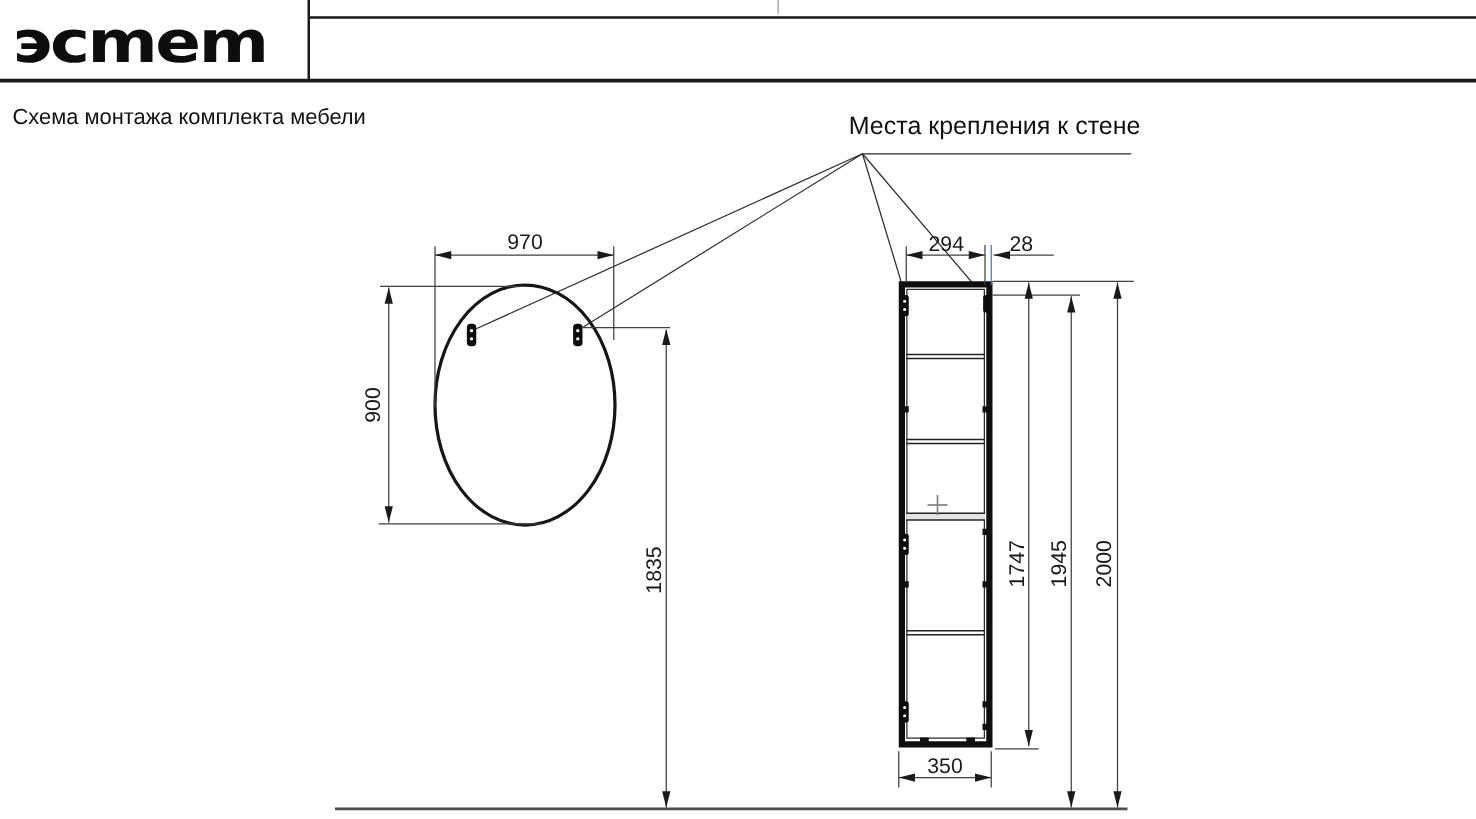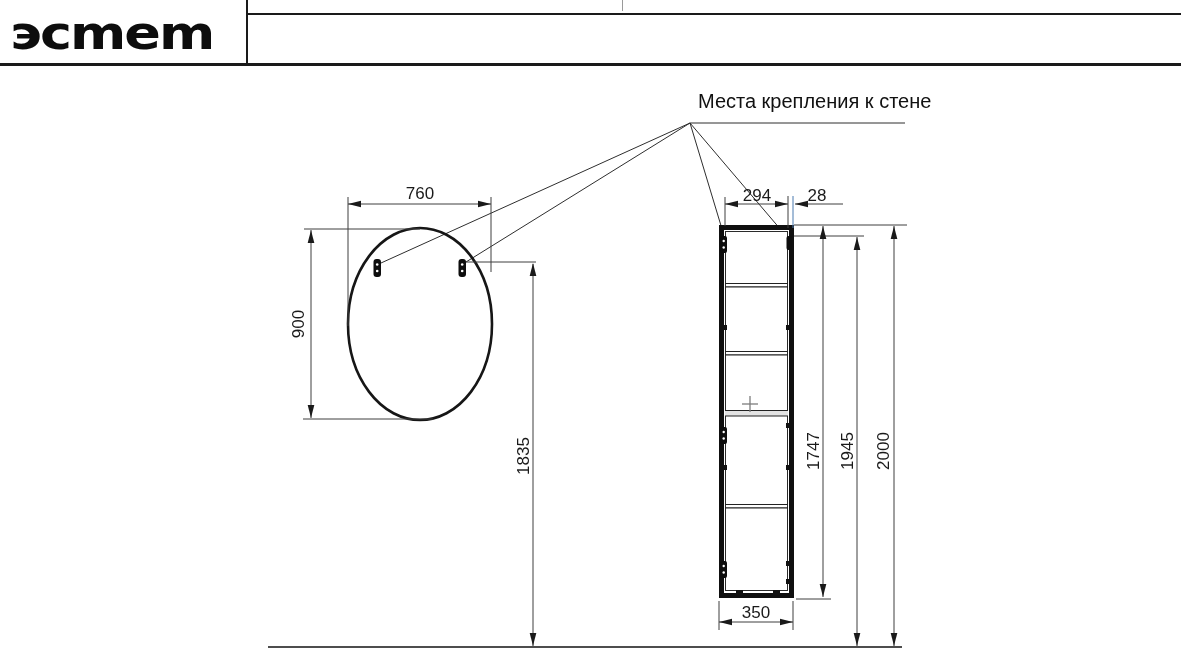--- a/index.html
+++ b/index.html
@@ -15,41 +15,42 @@
     font-size:54px;line-height:56px;letter-spacing:-2px;color:#0d0d0d;
     transform:scaleY(.86);transform-origin:center;white-space:nowrap;
   }
   #doc-title{
     left:300px;top:27px;width:560px;text-align:center;
     font-size:25px;font-style:italic;color:#1a1a1a;
   }
   .hline{position:absolute;background:#1a1a1a;}
   
   #note{left:10px;top:82px;font-size:17.5px;line-height:22px;color:#111;}
-  #callout-label{left:698px;top:90px;font-size:20px;color:#111;white-space:nowrap;}
+  #callout-label{left:679px;top:90px;font-size:20px;color:#111;white-space:nowrap;}
   
   .dim{
     position:absolute;font-size:17px;color:#1a1a1a;text-align:center;white-space:nowrap;
   }
   .rot{transform:rotate(-90deg);transform-origin:center;}
   svg{position:absolute;left:0;top:0;}
 </style>
 </head>
 <body>
 
 <div id="canvas">
 
   <div class="abs" id="logo">эсmem</div>
 
   <div class="hline" style="left:247px;top:13px;width:934px;height:2px;"></div>
   <div class="hline" style="left:0;top:63px;width:1181px;height:3px;"></div>
   <div class="hline" style="left:246px;top:0;width:2px;height:65px;"></div>
   <div class="hline" style="left:622px;top:0;width:1px;height:11px;background:#9a9a9a;"></div>
 
   <div class="abs" id="note">
+    <div>Схема монтажа комплекта мебели</div>
   </div>
 
   <div class="abs" id="callout-label">Места крепления к стене</div>
 
   <svg width="1181" height="655" viewBox="0 0 1181 655">
 
     <g stroke="#2e2e2e" stroke-width="1">
       <line x1="690" y1="123" x2="905" y2="123"></line>
       <line x1="690" y1="123" x2="381" y2="263"></line>
       <line x1="690" y1="123" x2="466" y2="262"></line>
@@ -181,21 +182,21 @@
       <line x1="719" y1="622" x2="793" y2="622"></line>
       <polygon points="719,622 732,618.7 732,625.3" fill="#1a1a1a" stroke="none"></polygon>
       <polygon points="793,622 780,618.7 780,625.3" fill="#1a1a1a" stroke="none"></polygon>
     </g>
 
     <g>
       <line x1="268" y1="647" x2="902" y2="647" stroke-width="2.2" stroke="#4d4d4d"></line>
     </g>
   </svg>
 
-  <span class="dim" style="left:390px;top:184px;width:60px;">760</span>
+  <span class="dim" style="left:390px;top:184px;width:60px;">970</span>
   <span class="dim rot" style="left:274px;top:314px;width:50px;">900</span>
   <span class="dim rot" style="left:496px;top:446px;width:56px;">1835</span>
   <span class="dim" style="left:727px;top:186px;width:60px;">294</span>
   <span class="dim" style="left:797px;top:186px;width:40px;">28</span>
   <span class="dim rot" style="left:786px;top:441px;width:56px;">1747</span>
   <span class="dim rot" style="left:820px;top:441px;width:56px;">1945</span>
   <span class="dim rot" style="left:856px;top:441px;width:56px;">2000</span>
   <span class="dim" style="left:726px;top:603px;width:60px;">350</span>
 
 </div>

